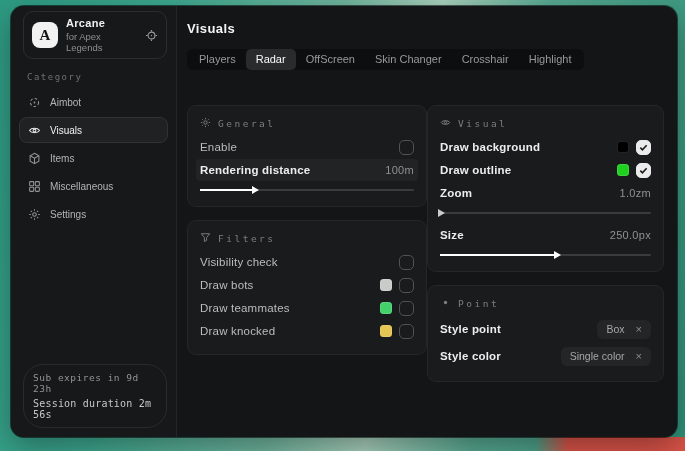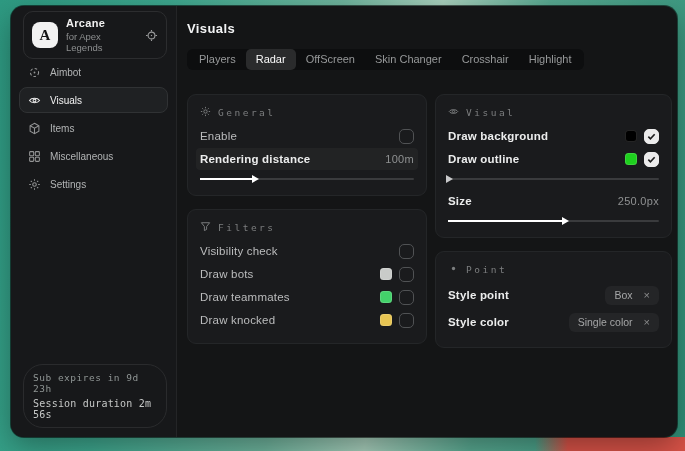--- a/index.html
+++ b/index.html
@@ -50,21 +50,21 @@
 
   
   .main{ flex:1; padding:15px 12px 0 10px; }
   .page-title{ font-size:13px; font-weight:700; letter-spacing:.4px; color:#f2f3f4; }
 
   .tabbar{ margin-top:13px; display:inline-flex; align-items:center; background:#0d0e0f;
     border-radius:6px; height:21px; padding:0 2px; }
   .tab{ padding:0 10px; font-size:11px; color:#97999a; line-height:21px; border-radius:5px; cursor:default; }
   .tab.selected{ background:#2a2b2c; color:#fafafa; }
 
-  .grid{ margin-top:24px; display:grid; grid-template-columns:240px 237px; gap:8px; align-items:start; }
+  .grid{ margin-top:35px; display:grid; grid-template-columns:240px 237px; align-items:start; }
   .col{ display:flex; flex-direction:column; gap:13px; }
 
   .panel{ background:#1a1b1d; border:1px solid #242628; border-radius:9px; padding:9px 12px 12px; }
   .panel-h{ display:flex; align-items:center; gap:7px; color:#7c7e7f;
     font-family:"DejaVu Sans Mono", monospace; font-size:9.5px; letter-spacing:2.5px; margin:2px 0 6px; }
   .panel-h svg{ flex:none; }
 
   .row{ display:flex; align-items:center; justify-content:space-between; min-height:22px; }
   .row + .row{ margin-top:1px; }
   .row-lbl{ font-size:11.5px; color:#bbbcbd; letter-spacing:.2px; }
@@ -110,20 +110,21 @@
       </div>
       <span class="logo-gear">
         <svg width="13" height="13" viewBox="0 0 16 16" fill="none" stroke="currentColor" stroke-width="1.4">
           <circle cx="8" cy="8" r="4.2"></circle>
             <circle cx="8" cy="8" r="0.8" fill="currentColor" stroke="none"></circle>
           <path d="M8 1.2v2M8 12.8v2M1.2 8h2M12.8 8h2"></path>
         </svg>
       </span>
     </div>
 
+    <div class="category">Category</div>
 
     <div class="nav">
       <div class="nav-item">
         <span class="ni">
           <svg width="13" height="13" viewBox="0 0 16 16" fill="none" stroke="currentColor" stroke-width="1.3">
             <circle cx="8" cy="8" r="5" stroke-dasharray="3.2 2.6"></circle>
               <circle cx="8" cy="8" r="1.1" fill="currentColor" stroke="none"></circle>
           </svg>
         </span>
         <span>Aimbot</span>
@@ -281,20 +282,24 @@
             <span class="row-lbl strong">Draw outline</span>
             <span class="ctrls">
               <span class="swatch" style="background: rgb(30, 209, 30);"></span>
               <span class="checkbox checked">
                 <svg width="9" height="9" viewBox="0 0 10 10" fill="none" stroke="#1b1b1b" stroke-width="1.8">
                     <path d="M1.5 5.2l2.3 2.3 4.7-5"></path>
                   </svg>
               </span>
             </span>
           </div>
+          <div class="row">
+            <span class="row-lbl strong">Zoom</span>
+            <span class="row-val">1.0zm</span>
+          </div>
           <div class="slider">
             <div class="track"></div>
             <div class="fill" style="width: 0%;"></div>
             <div class="thumb ghost" style="left: 0%;"></div>
           </div>
           <div class="row" style="margin-top:7px">
             <span class="row-lbl strong">Size</span>
             <span class="row-val">250.0px</span>
           </div>
           <div class="slider">

